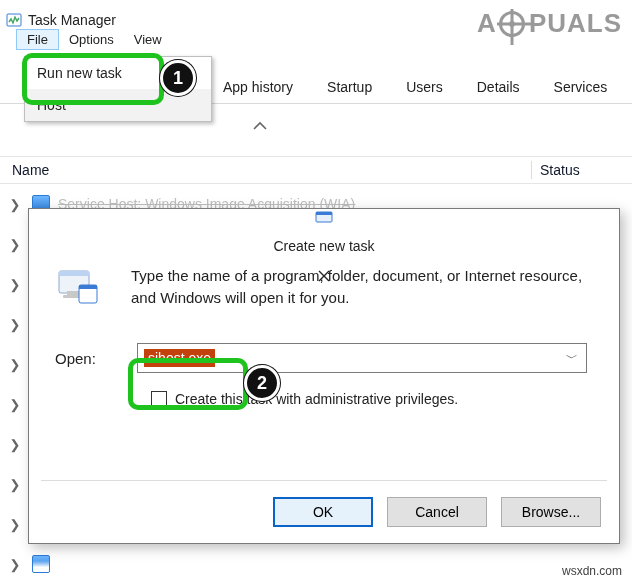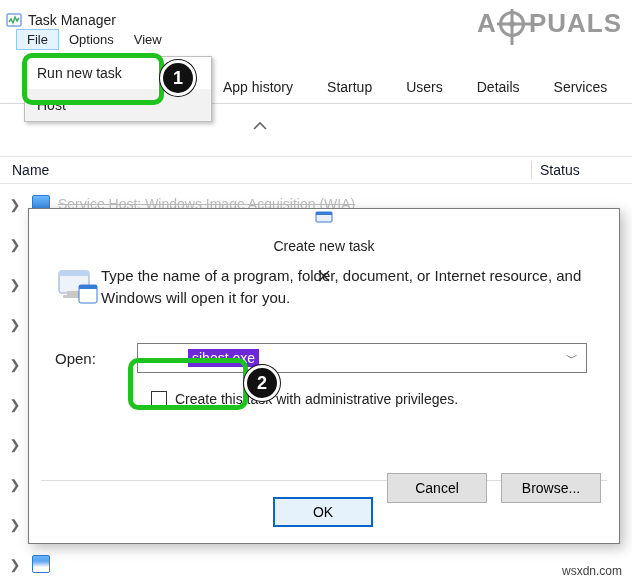--- a/index.html
+++ b/index.html
@@ -48,37 +48,37 @@
   .wm .dot { position:absolute; width:6px; height:6px; background:#6f6f6f; border-radius:50%; left:50%; top:50%; transform:translate(-50%,-50%); }
 
   .credit { position:absolute; right:10px; bottom:6px; font-size:12px; color:#404040; z-index:60; }
 
   
   .dlg { position:absolute; left:28px; top:208px; width:592px; height:336px; background:#fff; border:1px solid #7a7a7a; box-shadow:4px 4px 12px rgba(0,0,0,.25); z-index:30; }
   .dlg-title { height:36px; display:flex; align-items:center; padding:0 8px; gap:8px;flex-direction:column; }
   .dlg-title .spacer { flex:1; }
   .dlg-close { width:34px; height:28px; display:flex; align-items:center; justify-content:center; font-size:16px; }
   .dlg-body { padding:20px 32px 10px 26px; }
-  .dlg-row1 { display:flex; gap:2px; align-items:flex-start; }
+  .dlg-row1 { display:flex; gap:32px; align-items:flex-start; }
   .dlg-icon { width:44px; height:44px; }
   .dlg-msg { font-size:15px; line-height:1.45; color:#222; flex:1; }
 
   .dlg-row2 { display:flex; align-items:center; gap:22px; margin-top:34px; }
   .dlg-open-label { font-size:15px; width:60px; }
   .dlg-combobox { flex:1; height:30px; border:1px solid #7a7a7a; background:#fff; display:flex; align-items:center; padding:0 6px; position:relative; }
-  .dlg-combobox .value { background:#6d28d9; color:#fff; padding:1px 4px; font-size:14px;margin-left:44px; }
+  .dlg-combobox .value { background:#c2410c; color:#fff; padding:1px 4px; font-size:14px; }
   .dlg-combobox .chev { position:absolute; right:8px; color:#555; font-size:12px; }
 
   .dlg-row3 { display:flex; align-items:center; gap:8px; margin:18px 0 0 96px; font-size:14px; }
   .dlg-row3 .cb { width:16px; height:16px; border:1px solid #333; background:#fff; }
 
   .dlg-sep { position:absolute; left:12px; right:12px; bottom:62px; height:1px; background:#dcdcdc; }
   .dlg-buttons { position:absolute; right:18px; bottom:16px; display:flex; gap:14px; }
   .dlg-buttons button { width:100px; height:30px; font-size:14px; border:1px solid #adadad; background:#e1e1e1; cursor:pointer; }
-  .dlg-buttons button.primary { border:2px solid #0a63c9; background:#e5f1fb;margin-top:24px; }
+  .dlg-buttons button.primary { border:2px solid #0a63c9; background:#e5f1fb; }
 
 </style>
 </head>
 <body>
 
 <div class="tm-window">
 
   <div class="tm-title">
     <span class="icon">
       <svg width="16" height="16" viewBox="0 0 16 16">

